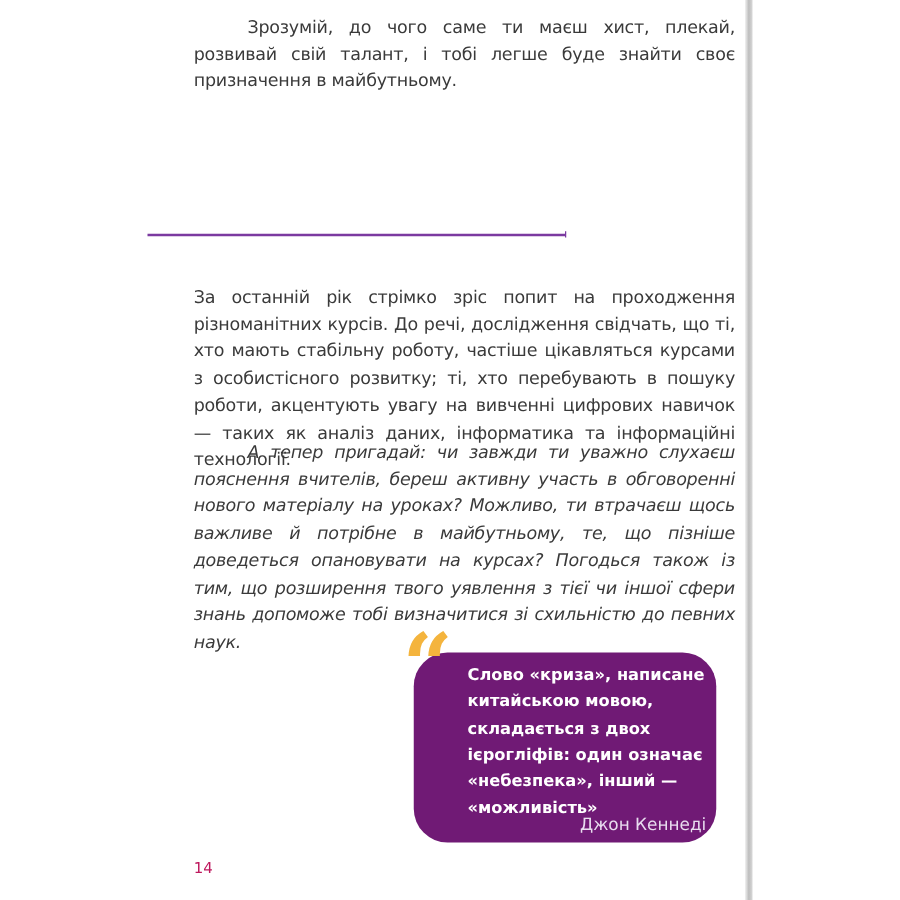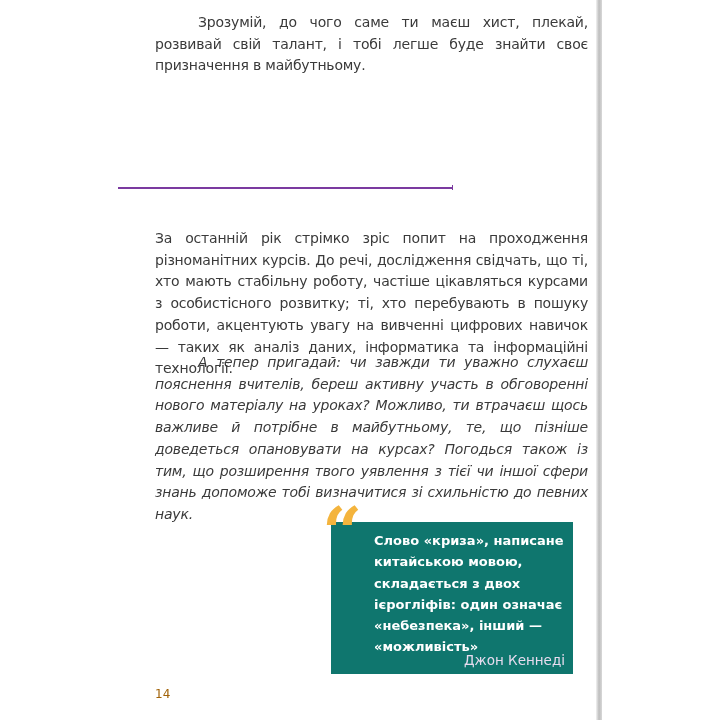--- a/index.html
+++ b/index.html
@@ -11,27 +11,27 @@
   .para { position:absolute; left:155px; width:433px; font-size:14px; line-height:21.7px;
           text-align:justify; margin:0; letter-spacing:-0.2px; }
   .indent { text-indent:43px; }
   #p1 { top:12px; }
   .heading { position:absolute; left:157px; top:122px; margin:0; color:#6a1b8a;
              font-size:20.5px; font-weight:bold; line-height:29px; letter-spacing:0.1px; }
   .rule { position:absolute; left:118px; top:187px; width:334px; height:2px; background:#7b3aa0; }
   .rule::after { content:""; position:absolute; right:-1px; top:-2px; width:1px; height:5px; background:#7b3aa0; }
   #p2 { top:228px; }
   #p3 { top:352px;font-style:italic; }
-  .quote-box { position:absolute; left:331px; top:522px; width:242px; height:152px; background:#0f766e; }
+  .quote-box { position:absolute; left:331px; top:522px; width:242px; height:152px; background:#701a75;border-radius:27px; }
   .quote-mark { position:absolute; left:322px; top:498px; color:#f4b43d; font-size:70px;
                 font-weight:bold; font-family:"DejaVu Serif", serif; line-height:70px; }
   .quote-text { position:absolute; left:374px; top:530px; width:196px; color:#ffffff;
                 font-weight:bold; font-size:13px; line-height:21.3px; margin:0; }
   .quote-author { position:absolute; right:8px; bottom:6px; color:#e8dcef; font-size:13.5px; }
-  .page-num { position:absolute; left:155px; top:687px; font-size:12px; color:#a16207; }
+  .page-num { position:absolute; left:155px; top:687px; font-size:12px; color:#be185d; }
 </style>
 </head>
 <body>
 
 <div class="page">
   <div class="spine"></div>
 
   <p id="p1" class="para indent">Зрозумій, до чого саме ти маєш хист, плекай, розвивай свій талант, і тобі легше буде знайти своє призначення в майбутньому.</p>
 
   <div class="rule"></div>

